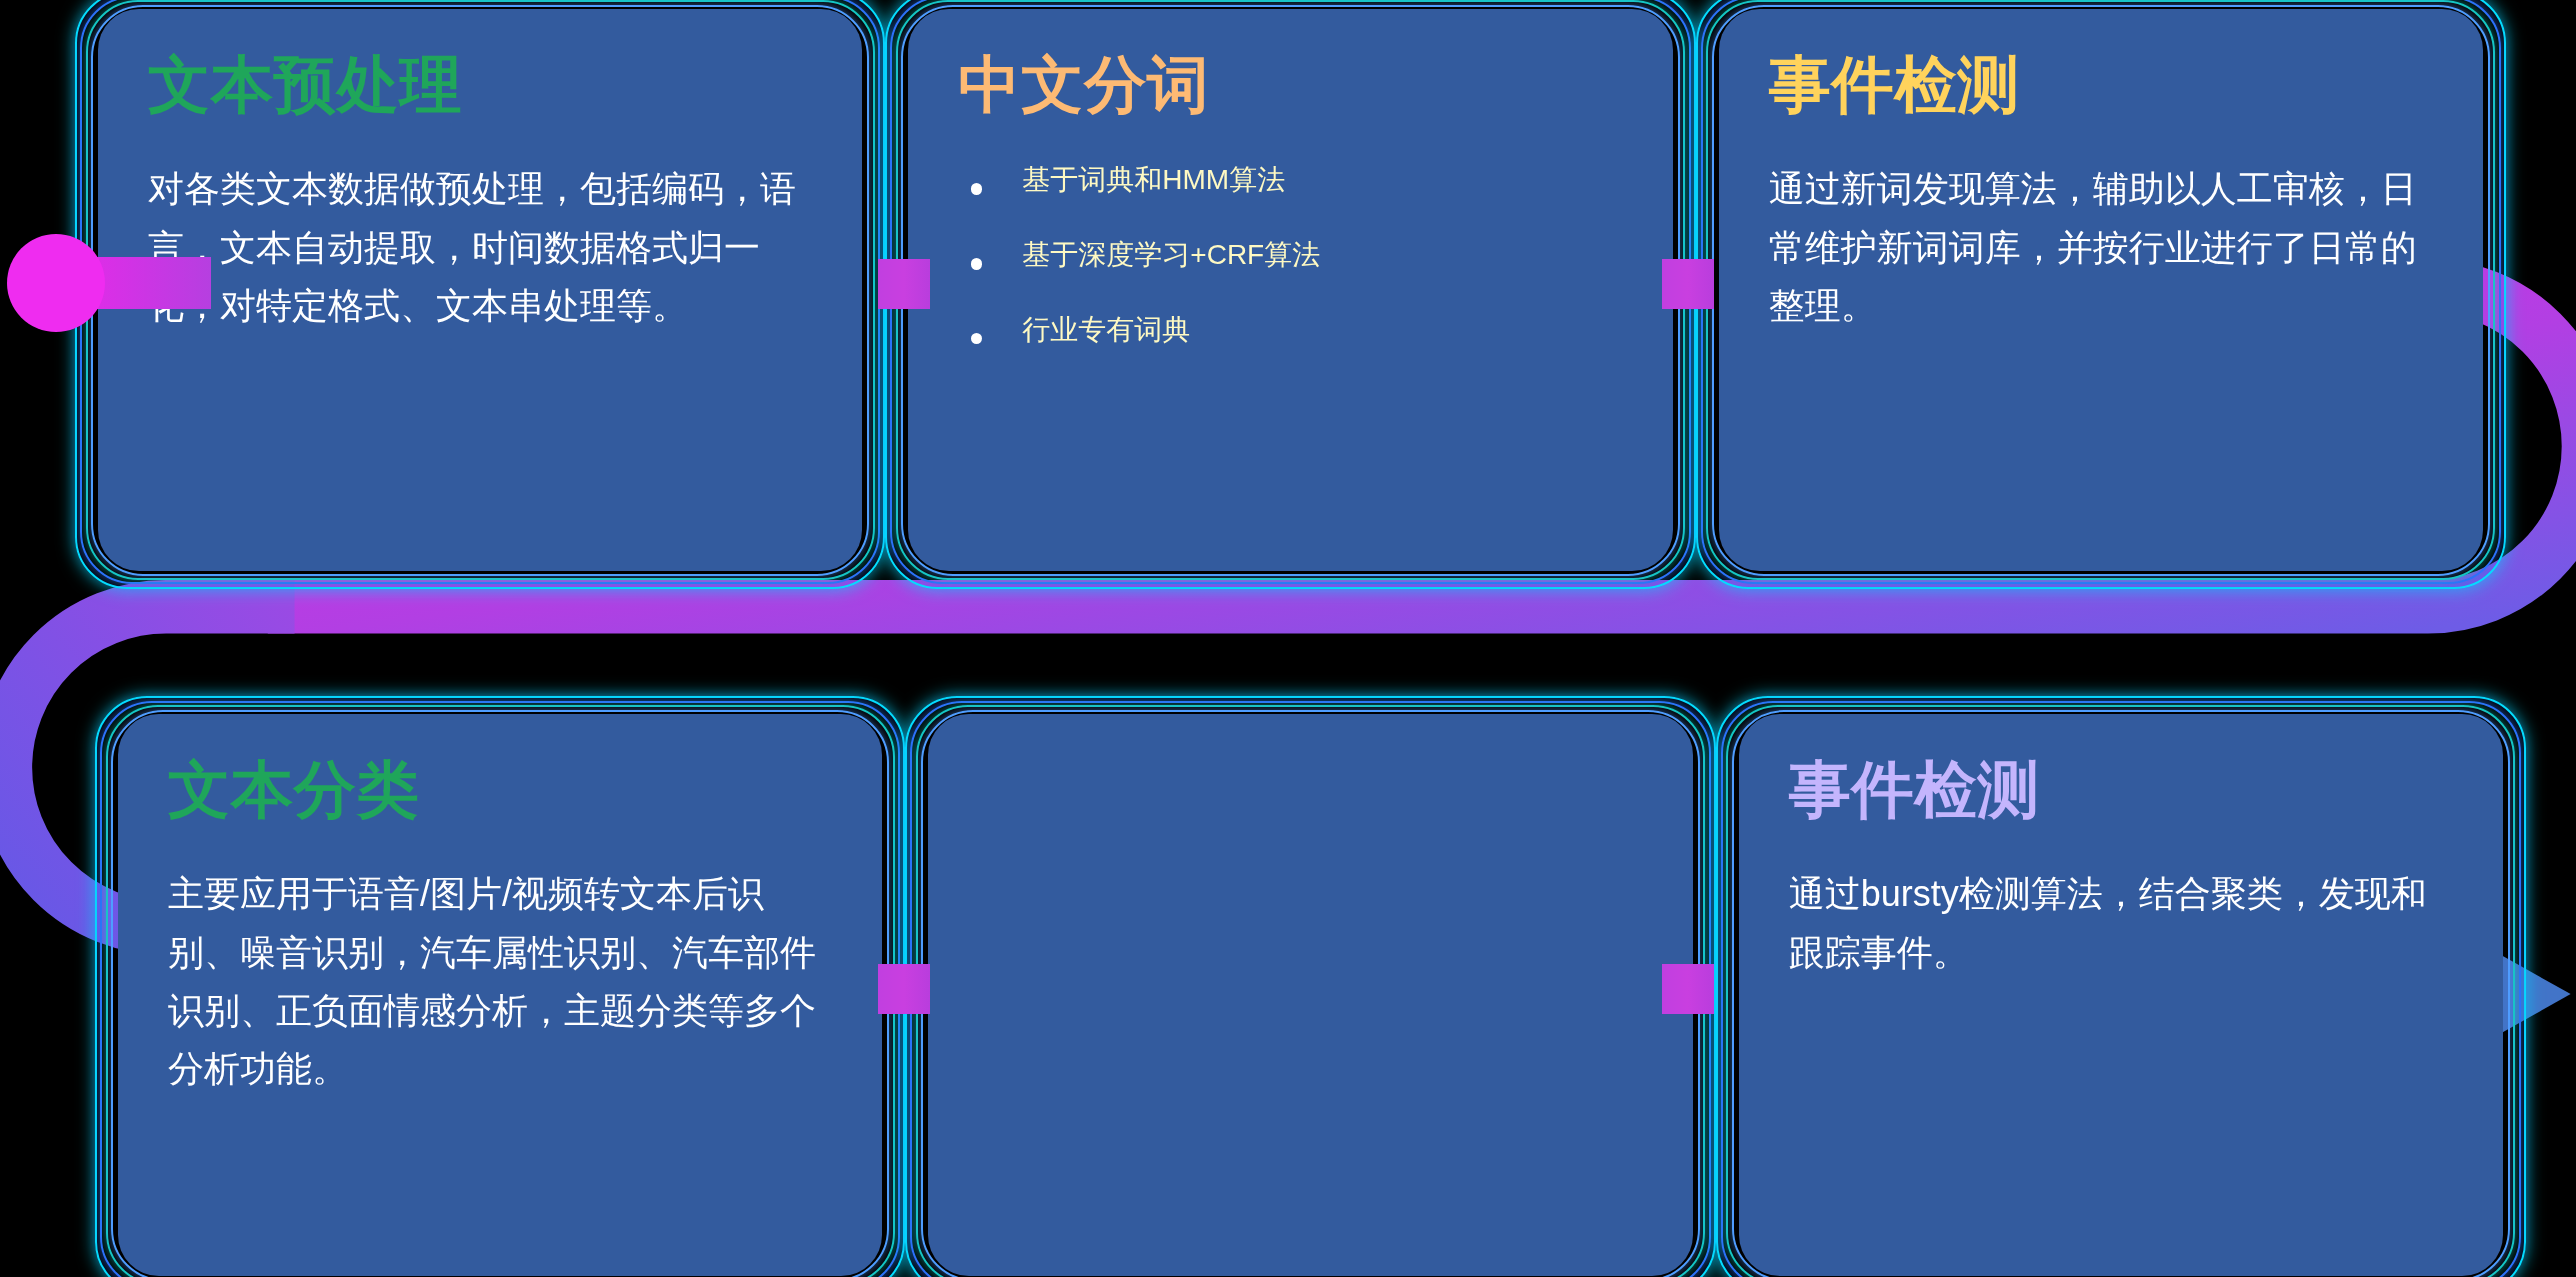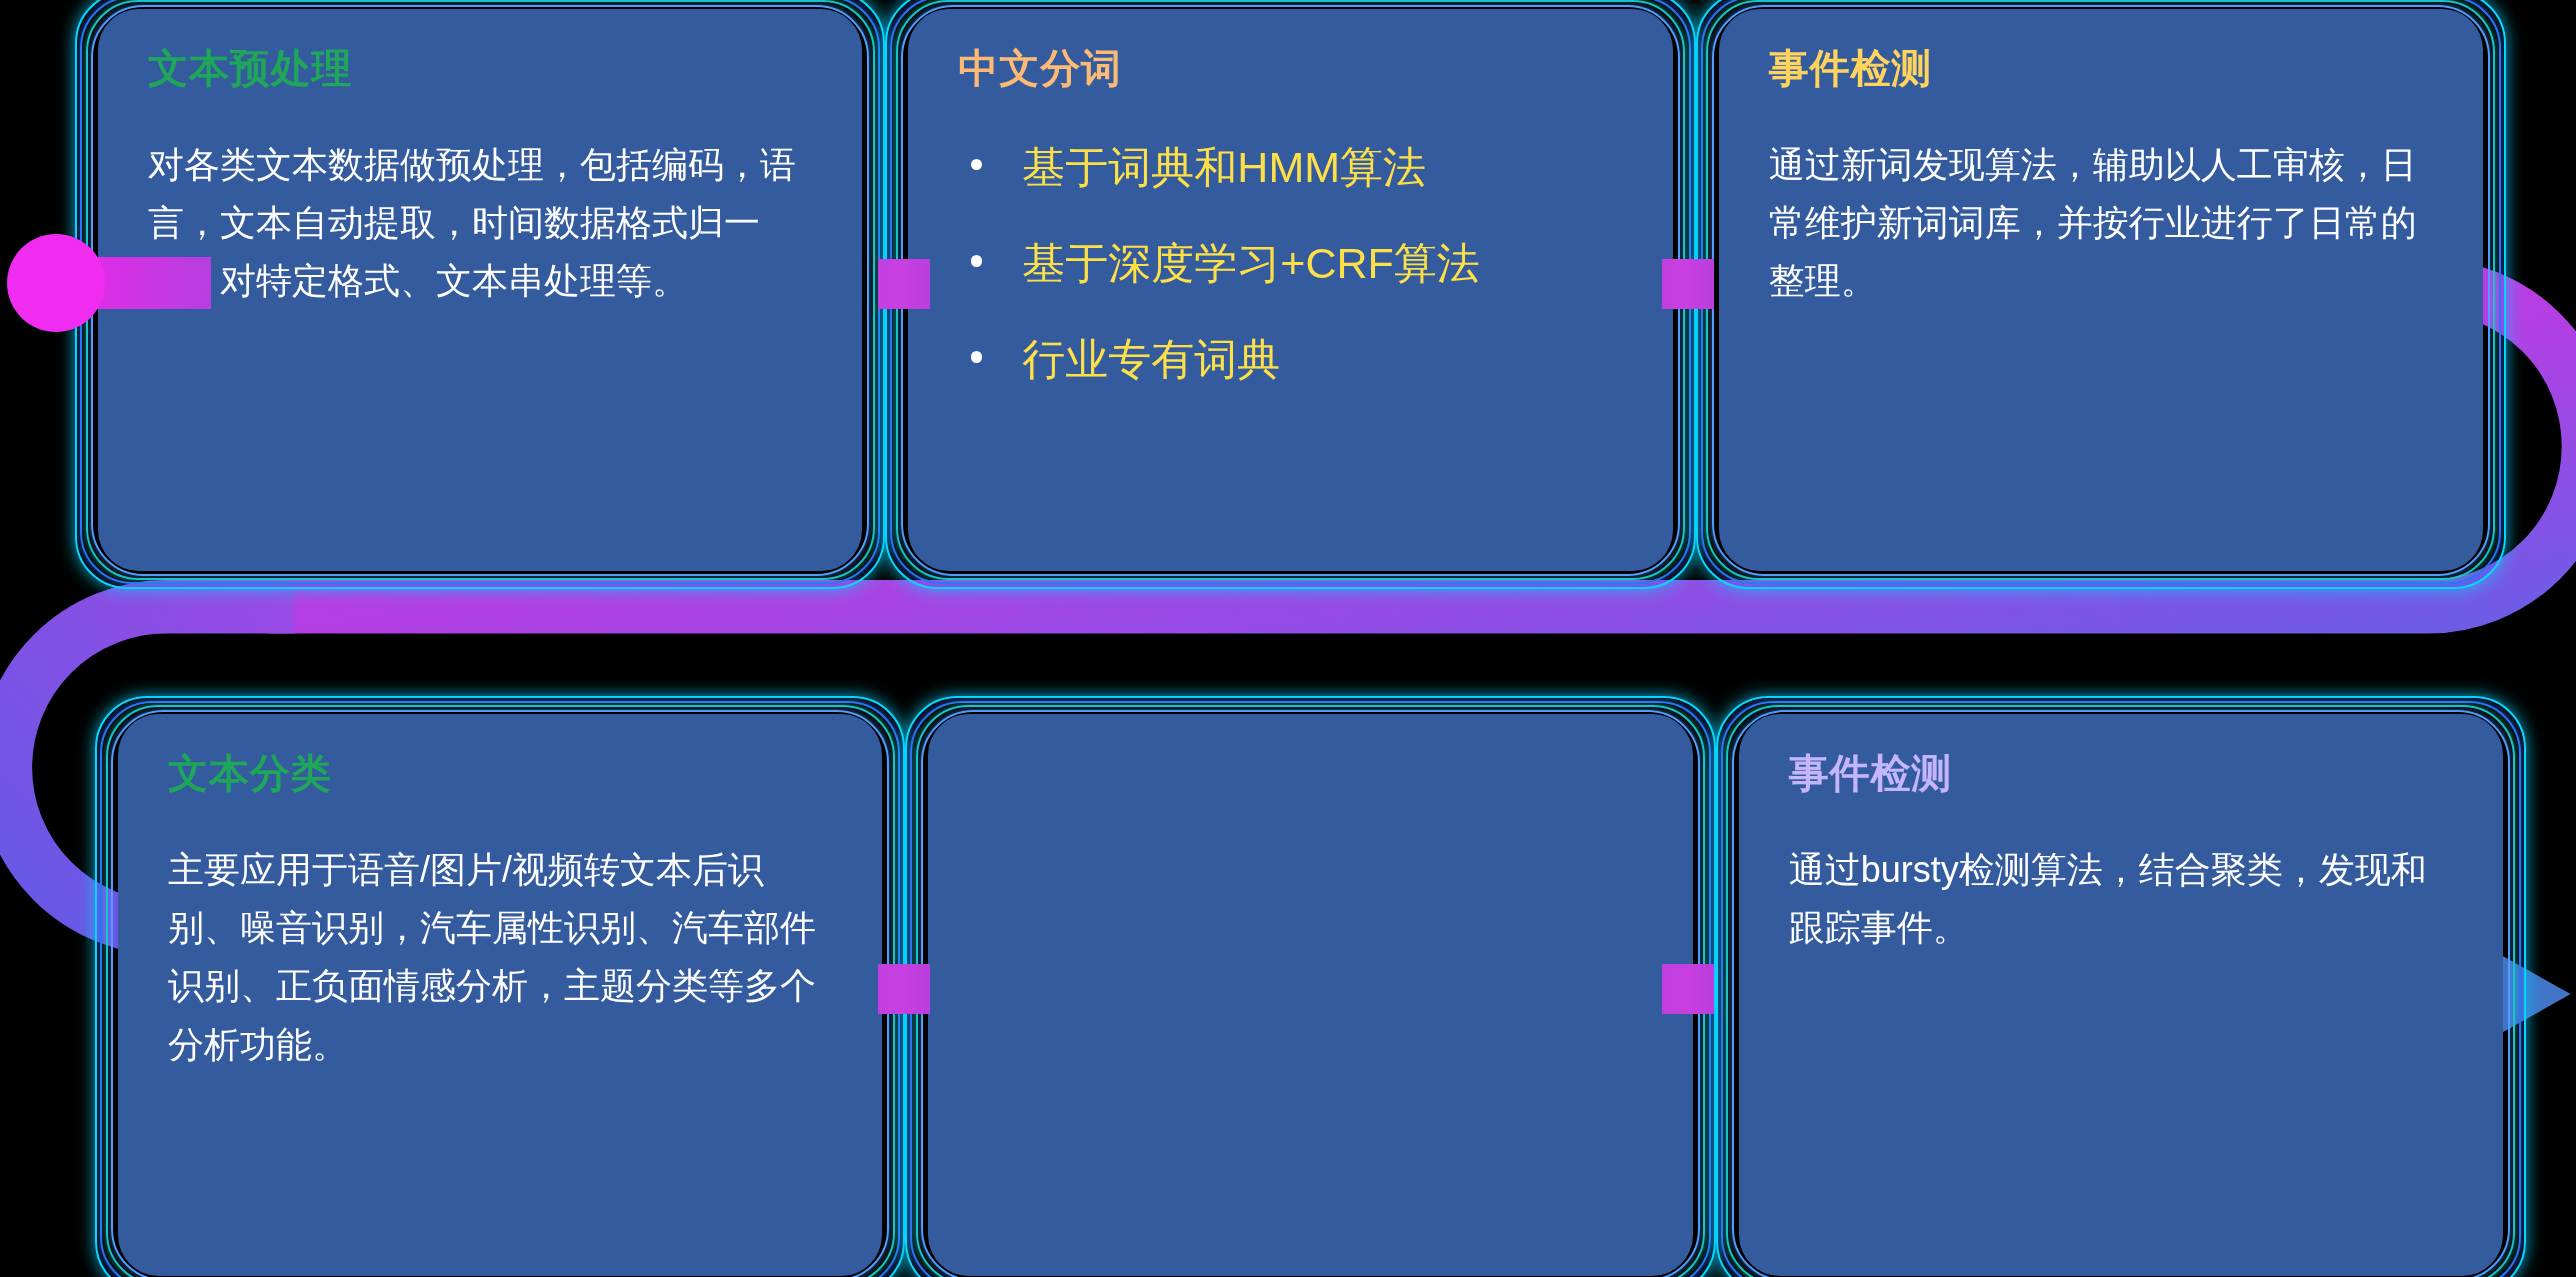--- a/index.html
+++ b/index.html
@@ -36,30 +36,30 @@
   
   .card{
     position:relative;height:100%;
     background:#335b9e;
     border-radius:41px;
     box-sizing:border-box;
     padding:41px 50px 36px 50px;
     overflow:hidden;
   }
   .card-title{
-    font-size:40px;font-weight:700;line-height:1.12;
-    letter-spacing:0.9px;margin:0 0 41px 0;font-family:Liberation Mono, monospace;
+    font-size:62px;font-weight:700;line-height:1.12;
+    letter-spacing:0.9px;margin:0 0 41px 0;
   }
   .card-body{
     font-size:36px;line-height:1.62;color:#ffffff;
     margin:0;white-space:normal;
   }
   ul.bullets{list-style:none;margin:0;padding:0;}
   ul.bullets li{
-    position:relative;font-size:43px;line-height:1.45;color:#fde047;
+    position:relative;font-size:28px;line-height:1.45;color:#fef9c3;
     padding-left:64px;margin-bottom:34px;
   }
   ul.bullets li:before{
     content:"";position:absolute;left:12.5px;top:23px;
     width:11.6px;height:11.6px;border-radius:50%;background:#ffffff;
   }
 
   
   .link-block{
     position:absolute;width:52px;height:50px;z-index:4;

